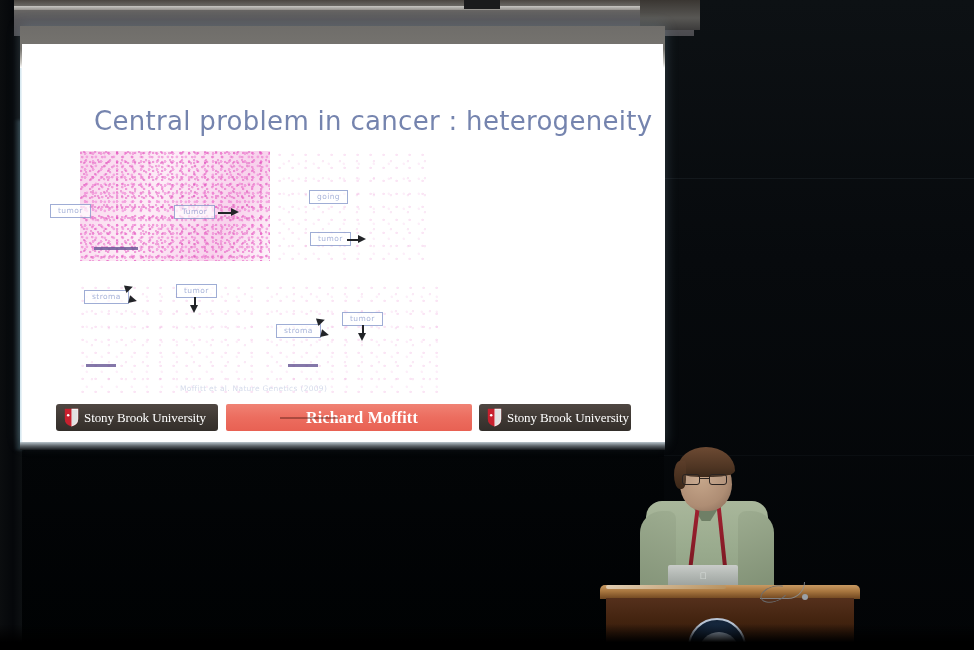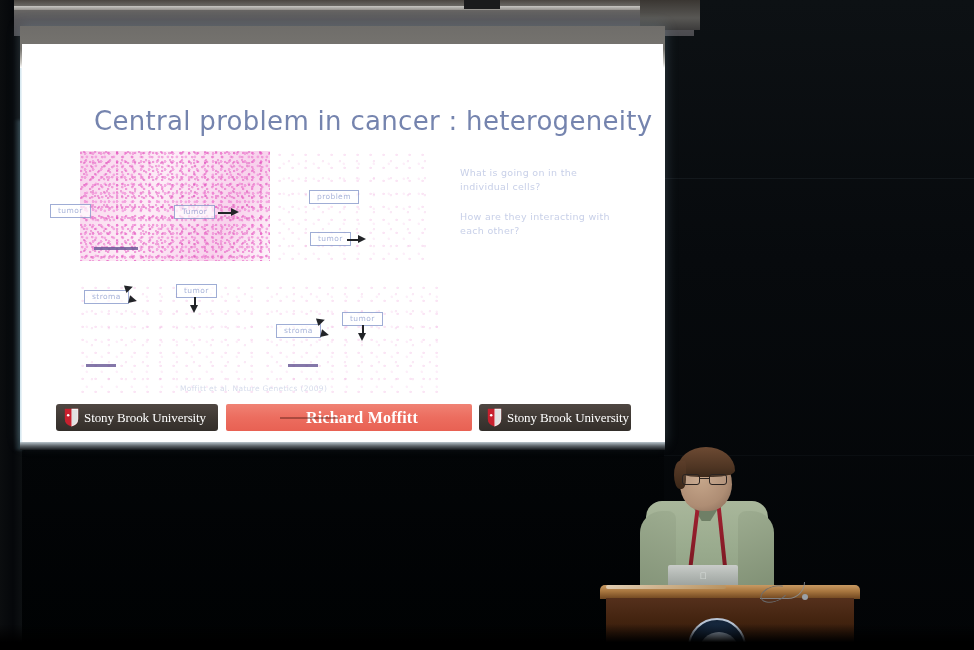--- a/index.html
+++ b/index.html
@@ -494,21 +494,21 @@
 
     <div class="scalebar" style="left:64px; top:320px; width:30px;"></div>
     <div class="scalebar" style="left:266px; top:320px; width:30px;"></div>
 
     <div class="callout" style="left:28px; top:160px;">tumor</div>
 
     <div class="callout" style="left:152px; top:161px;">Tumor</div>
     <div class="arrow-line" style="left:196px; top:168px; width:14px;"></div>
     <div class="arrow arrow-right" style="left:209px; top:164px;"></div>
 
-    <div class="callout" style="left:287px; top:146px;">problem</div>
+    <div class="callout" style="left:287px; top:146px;">going</div>
 
     <div class="callout" style="left:288px; top:188px;">tumor</div>
     <div class="arrow-line" style="left:325px; top:195px; width:12px;"></div>
     <div class="arrow arrow-right" style="left:336px; top:191px;"></div>
 
     <div class="callout" style="left:62px; top:246px;">stroma</div>
     <div class="arrow arrow-right" style="left:103px; top:240px; transform:rotate(-18deg);"></div>
     <div class="arrow arrow-right" style="left:107px; top:252px; transform:rotate(14deg);"></div>
 
     <div class="callout" style="left:154px; top:240px;">tumor</div>
@@ -516,22 +516,20 @@
     <div class="arrow arrow-down" style="left:168px; top:261px;"></div>
 
     <div class="callout" style="left:254px; top:280px;">stroma</div>
     <div class="arrow arrow-right" style="left:295px; top:273px; transform:rotate(-18deg);"></div>
     <div class="arrow arrow-right" style="left:299px; top:286px; transform:rotate(14deg);"></div>
 
     <div class="callout" style="left:320px; top:268px;">tumor</div>
     <div class="arrow-vline" style="left:340px; top:281px; height:9px;"></div>
     <div class="arrow arrow-down" style="left:336px; top:289px;"></div>
 
-    <div class="question" style="left:438px; top:122px; width:150px;">What is going on in the individual cells?</div>
-    <div class="question" style="left:438px; top:166px; width:160px;">How are they interacting with each other?</div>
 
     <div class="citation">Moffitt et al. Nature Genetics (2009)</div>
 
     <div class="footer">
 
       <div class="logo-plate logo-left">
         <span class="crest">
           <svg width="15" height="19" viewBox="0 0 15 19">
             <path d="M0.8 0.8 H14.2 V11 Q14.2 16.6 7.5 18.4 Q0.8 16.6 0.8 11 Z" fill="#c8202e"></path>
             <path d="M7.5 0.8 H14.2 V11 Q14.2 16.6 7.5 18.4 Z" fill="#f2f2f2"></path>

